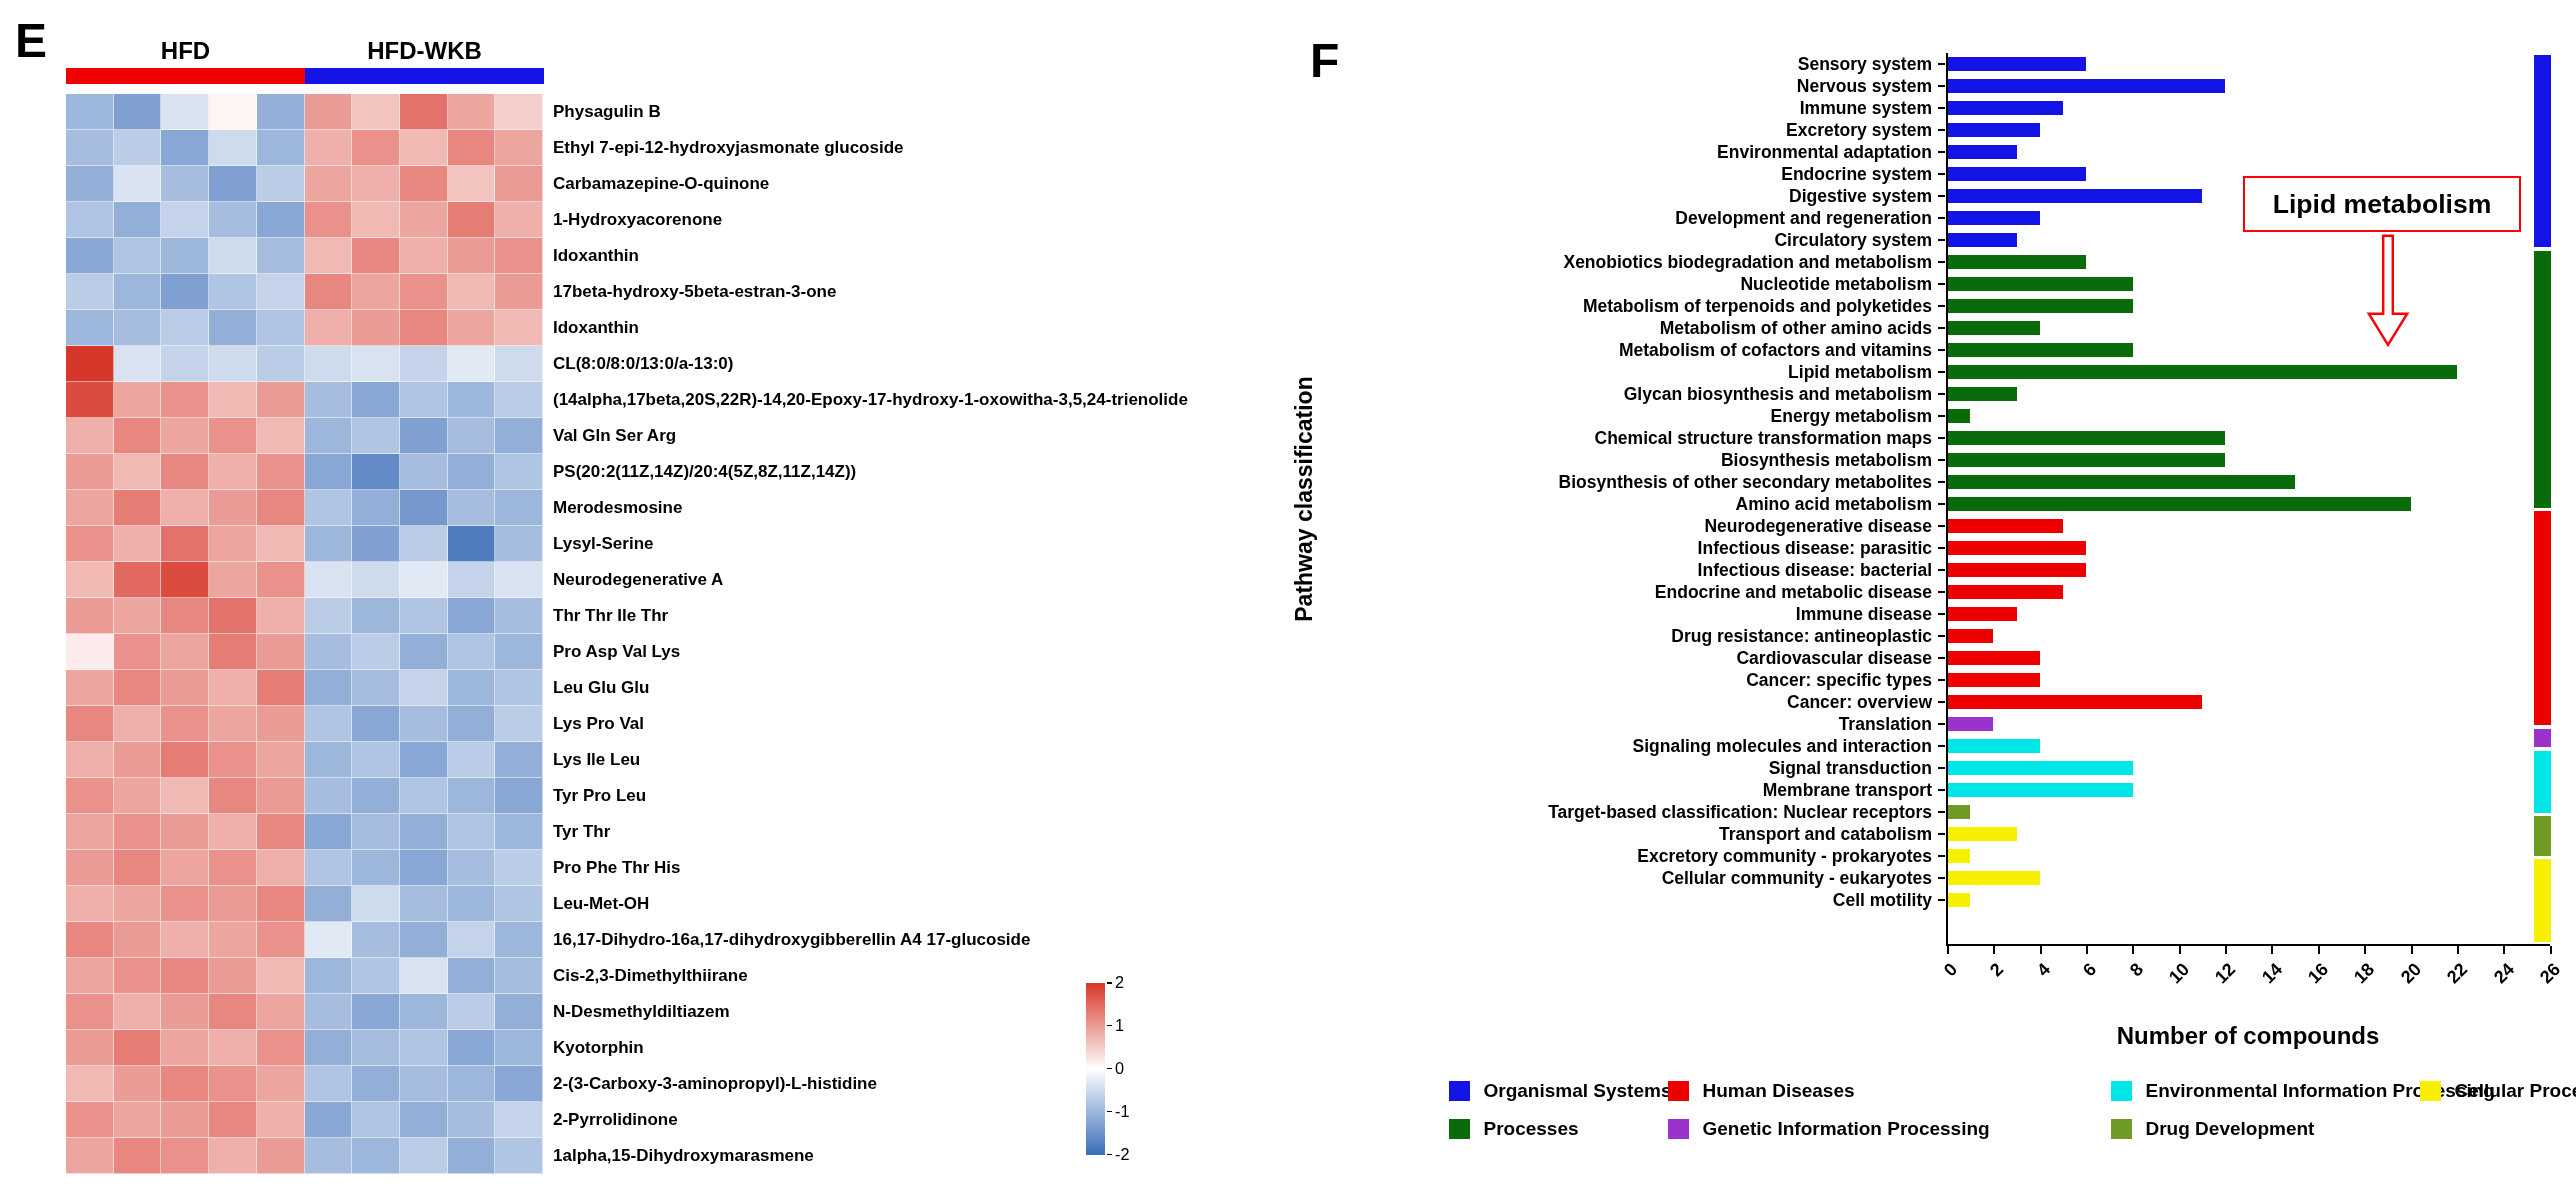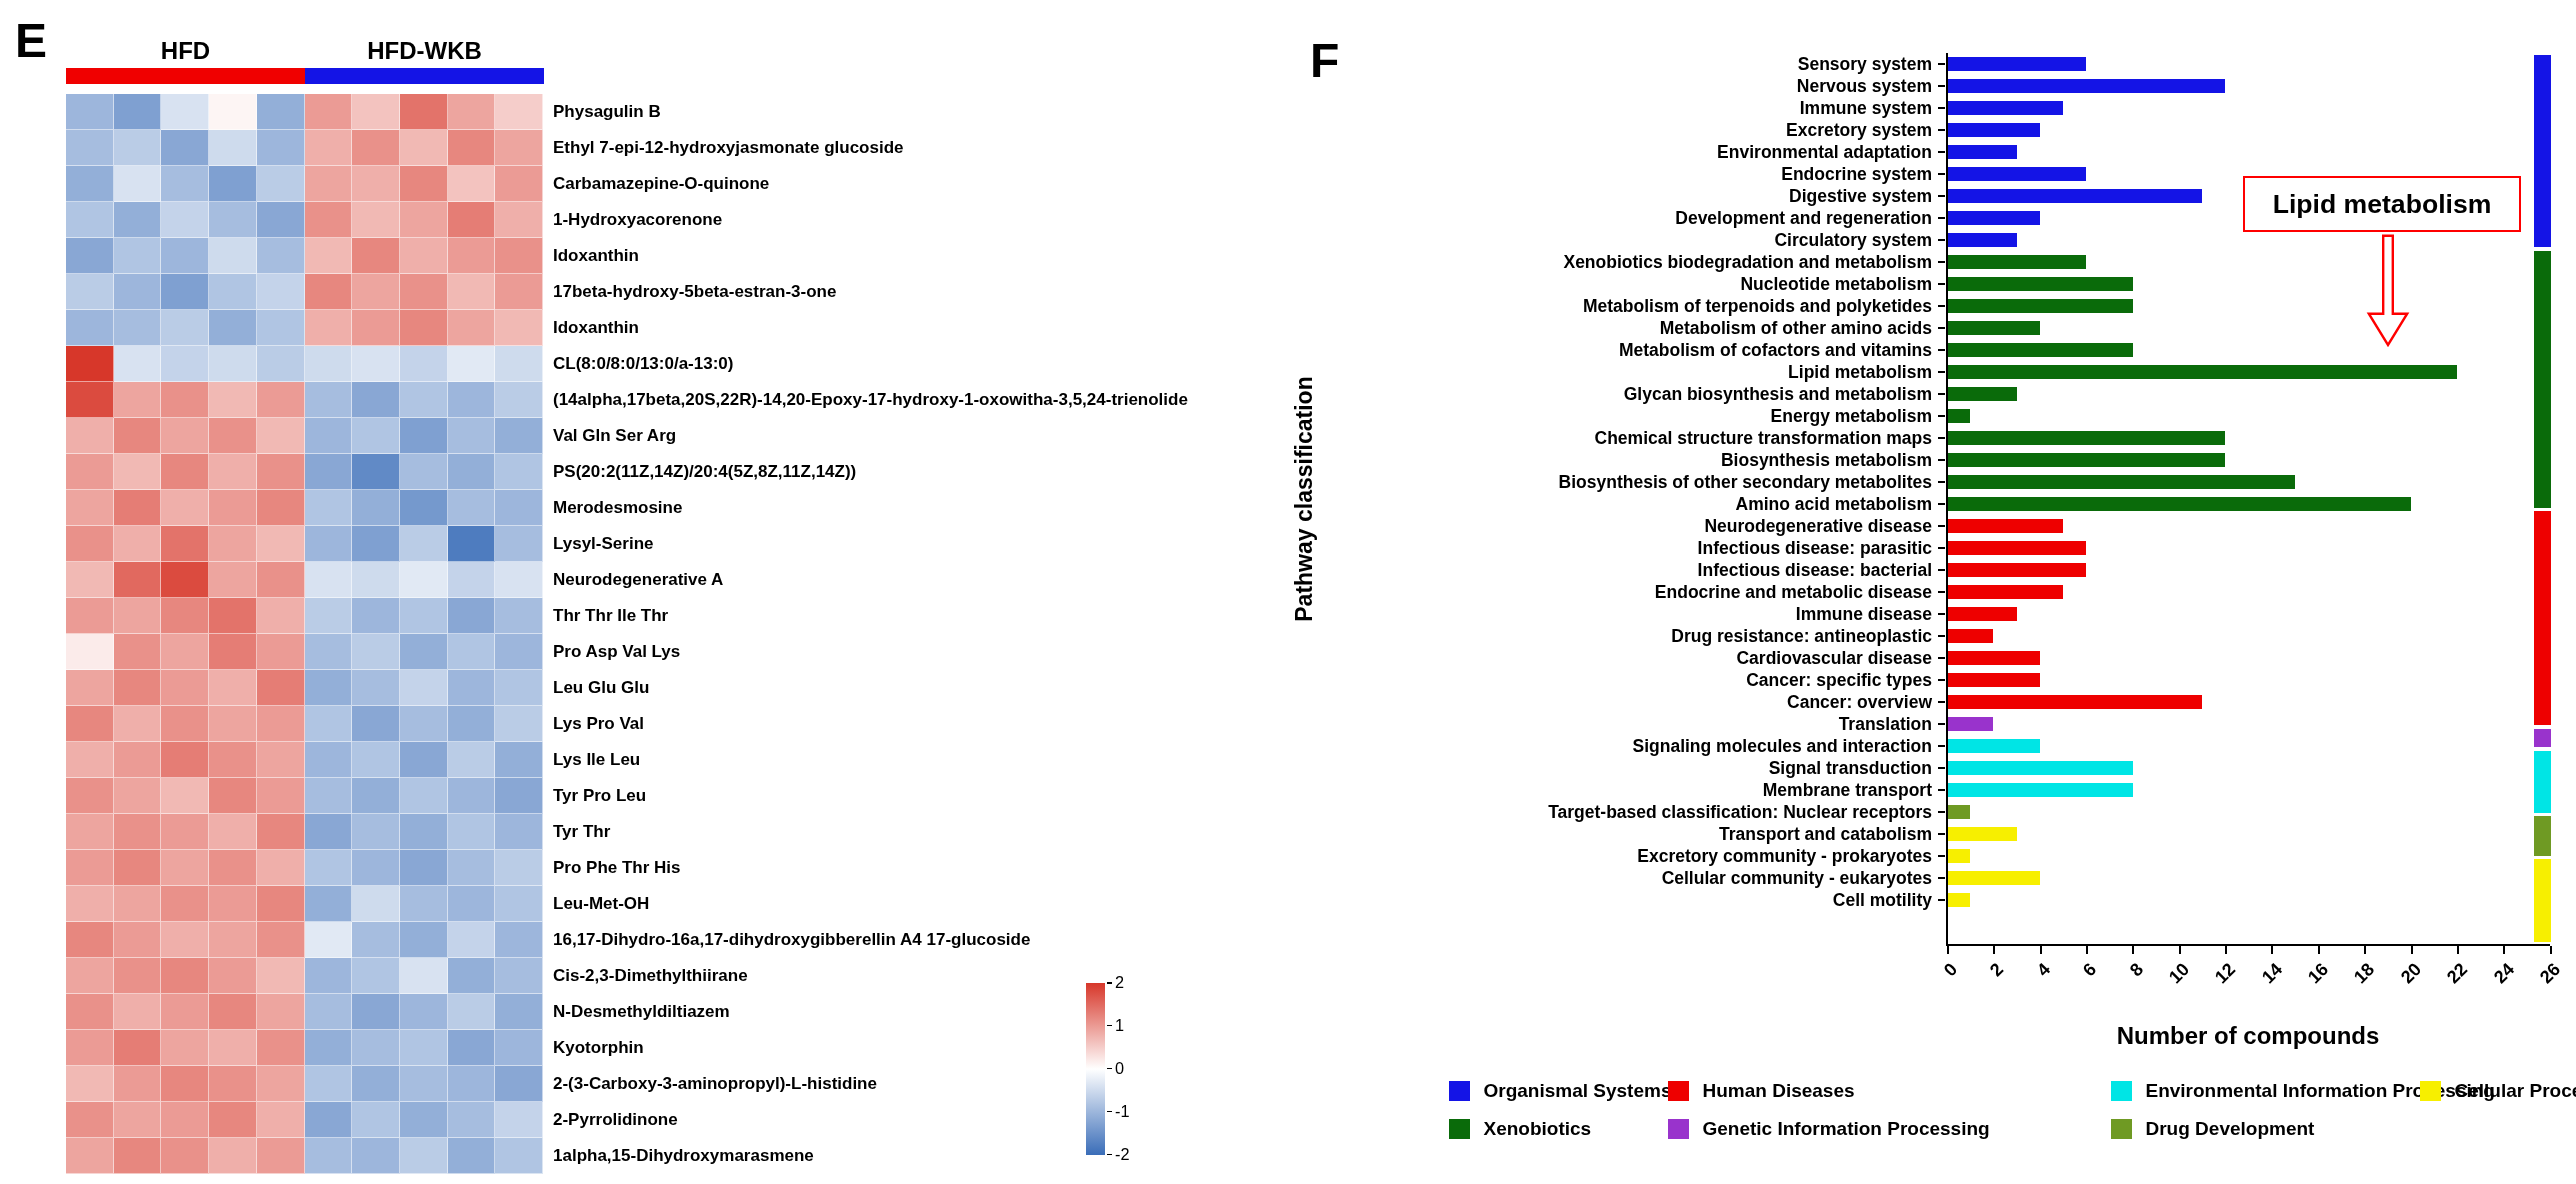--- a/index.html
+++ b/index.html
@@ -776,21 +776,21 @@
       <div class="leg-item" style="left: 2111px; top: 1080px;">
         <div class="leg-swatch" style="background: rgb(0, 229, 229);"></div>
         <span class="leg-label">Environmental Information Processing</span>
       </div>
       <div class="leg-item" style="left: 2420px; top: 1080px;">
         <div class="leg-swatch" style="background: rgb(247, 239, 0);"></div>
         <span class="leg-label">Cellular Processes</span>
       </div>
       <div class="leg-item" style="left: 1449px; top: 1118px;">
         <div class="leg-swatch" style="background: rgb(10, 107, 10);"></div>
-        <span class="leg-label">Xenobiotics</span>
+        <span class="leg-label">Processes</span>
       </div>
       <div class="leg-item" style="left: 1668px; top: 1118px;">
         <div class="leg-swatch" style="background: rgb(153, 51, 204);"></div>
         <span class="leg-label">Genetic Information Processing</span>
       </div>
       <div class="leg-item" style="left: 2111px; top: 1118px;">
         <div class="leg-swatch" style="background: rgb(111, 154, 35);"></div>
         <span class="leg-label">Drug Development</span>
       </div>
     </div>

